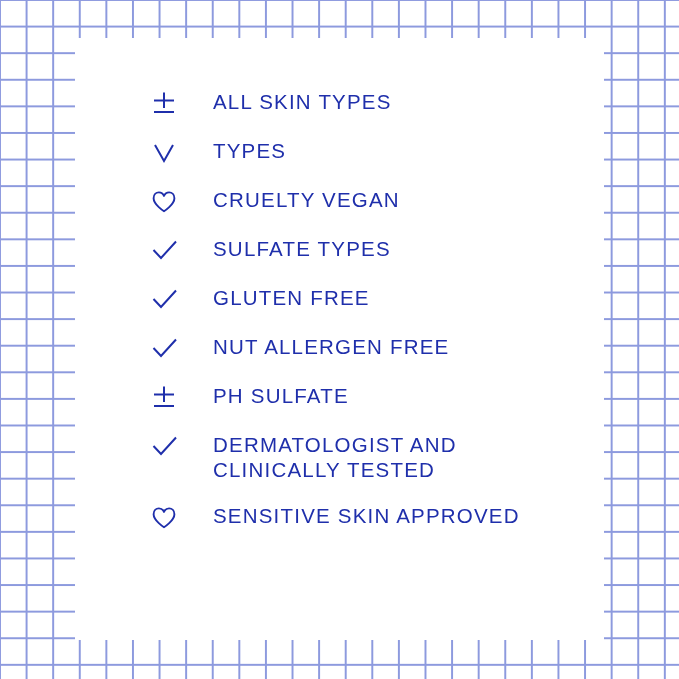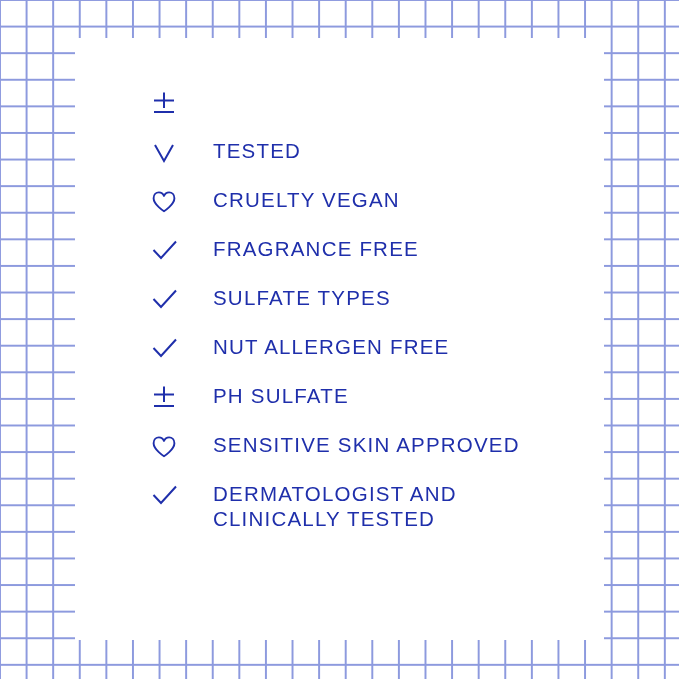--- a/index.html
+++ b/index.html
@@ -93,58 +93,59 @@
     <div id="claims-list">
 
       <div class="claim-row">
         <span class="claim-icon">
           <svg width="26" height="26" viewBox="0 0 26 26" fill="none" stroke="#1f2fab" stroke-width="2" stroke-linecap="butt">
             <line x1="3" y1="9.5" x2="23" y2="9.5"></line>
             <line x1="13" y1="1.5" x2="13" y2="17"></line>
             <line x1="3" y1="21" x2="23" y2="21"></line>
           </svg>
         </span>
+        <span class="claim-label">ALL SKIN TYPES</span>
       </div>
 
       <div class="claim-row">
         <span class="claim-icon">
           <svg width="26" height="26" viewBox="0 0 26 26" fill="none" stroke="#1f2fab" stroke-width="2" stroke-linecap="butt" stroke-linejoin="miter">
             <polyline points="4,5 13,21 22,5"></polyline>
           </svg>
         </span>
-        <span class="claim-label">TESTED</span>
+        <span class="claim-label">TYPES</span>
       </div>
 
       <div class="claim-row">
         <span class="claim-icon">
           <svg width="26" height="26" viewBox="0 0 26 26" fill="none" stroke="#1f2fab" stroke-width="1.9" stroke-linecap="round" stroke-linejoin="round">
             <path d="M13 22.2 C 13 22.2 2.6 15.6 2.6 9.2 C 2.6 5.7 5.1 3.4 7.9 3.4 C 10.2 3.4 12.1 4.8 13 6.9 C 13.9 4.8 15.8 3.4 18.1 3.4 C 20.9 3.4 23.4 5.7 23.4 9.2 C 23.4 15.6 13 22.2 13 22.2 Z"></path>
           </svg>
         </span>
         <span class="claim-label">CRUELTY VEGAN</span>
       </div>
 
-      <div class="claim-row">
-        <span class="claim-icon">
-          <svg width="28" height="26" viewBox="0 0 28 26" fill="none" stroke="#1f2fab" stroke-width="2" stroke-linecap="butt" stroke-linejoin="miter">
-            <polyline points="2.5,12 10,20 25,3.5"></polyline>
-          </svg>
-        </span>
-        <span class="claim-label">FRAGRANCE FREE</span>
-      </div>
 
       <div class="claim-row">
         <span class="claim-icon">
           <svg width="28" height="26" viewBox="0 0 28 26" fill="none" stroke="#1f2fab" stroke-width="2" stroke-linecap="butt" stroke-linejoin="miter">
             <polyline points="2.5,12 10,20 25,3.5"></polyline>
           </svg>
         </span>
         <span class="claim-label">SULFATE TYPES</span>
       </div>
 
+      <div class="claim-row">
+        <span class="claim-icon">
+          <svg width="28" height="26" viewBox="0 0 28 26" fill="none" stroke="#1f2fab" stroke-width="2" stroke-linecap="butt" stroke-linejoin="miter">
+            <polyline points="2.5,12 10,20 25,3.5"></polyline>
+          </svg>
+        </span>
+        <span class="claim-label">GLUTEN FREE</span>
+      </div>
 
       <div class="claim-row">
         <span class="claim-icon">
           <svg width="28" height="26" viewBox="0 0 28 26" fill="none" stroke="#1f2fab" stroke-width="2" stroke-linecap="butt" stroke-linejoin="miter">
             <polyline points="2.5,12 10,20 25,3.5"></polyline>
           </svg>
         </span>
         <span class="claim-label">NUT ALLERGEN FREE</span>
       </div>
 
@@ -152,34 +153,34 @@
         <span class="claim-icon">
           <svg width="26" height="26" viewBox="0 0 26 26" fill="none" stroke="#1f2fab" stroke-width="2" stroke-linecap="butt">
             <line x1="3" y1="9.5" x2="23" y2="9.5"></line>
             <line x1="13" y1="1.5" x2="13" y2="17"></line>
             <line x1="3" y1="21" x2="23" y2="21"></line>
           </svg>
         </span>
         <span class="claim-label">PH SULFATE</span>
       </div>
 
-      <div class="claim-row">
-        <span class="claim-icon">
-          <svg width="26" height="26" viewBox="0 0 26 26" fill="none" stroke="#1f2fab" stroke-width="1.9" stroke-linecap="round" stroke-linejoin="round">
-            <path d="M13 22.2 C 13 22.2 2.6 15.6 2.6 9.2 C 2.6 5.7 5.1 3.4 7.9 3.4 C 10.2 3.4 12.1 4.8 13 6.9 C 13.9 4.8 15.8 3.4 18.1 3.4 C 20.9 3.4 23.4 5.7 23.4 9.2 C 23.4 15.6 13 22.2 13 22.2 Z"></path>
-          </svg>
-        </span>
-        <span class="claim-label">SENSITIVE SKIN APPROVED</span>
-      </div>
-
       <div class="claim-row two-line">
         <span class="claim-icon">
           <svg width="28" height="26" viewBox="0 0 28 26" fill="none" stroke="#1f2fab" stroke-width="2" stroke-linecap="butt" stroke-linejoin="miter">
             <polyline points="2.5,12 10,20 25,3.5"></polyline>
           </svg>
         </span>
         <span class="claim-label">DERMATOLOGIST AND
 CLINICALLY TESTED</span>
       </div>
 
+      <div class="claim-row">
+        <span class="claim-icon">
+          <svg width="26" height="26" viewBox="0 0 26 26" fill="none" stroke="#1f2fab" stroke-width="1.9" stroke-linecap="round" stroke-linejoin="round">
+            <path d="M13 22.2 C 13 22.2 2.6 15.6 2.6 9.2 C 2.6 5.7 5.1 3.4 7.9 3.4 C 10.2 3.4 12.1 4.8 13 6.9 C 13.9 4.8 15.8 3.4 18.1 3.4 C 20.9 3.4 23.4 5.7 23.4 9.2 C 23.4 15.6 13 22.2 13 22.2 Z"></path>
+          </svg>
+        </span>
+        <span class="claim-label">SENSITIVE SKIN APPROVED</span>
+      </div>
+
     </div>
   </div>
 </div>
 
 </body></html>

